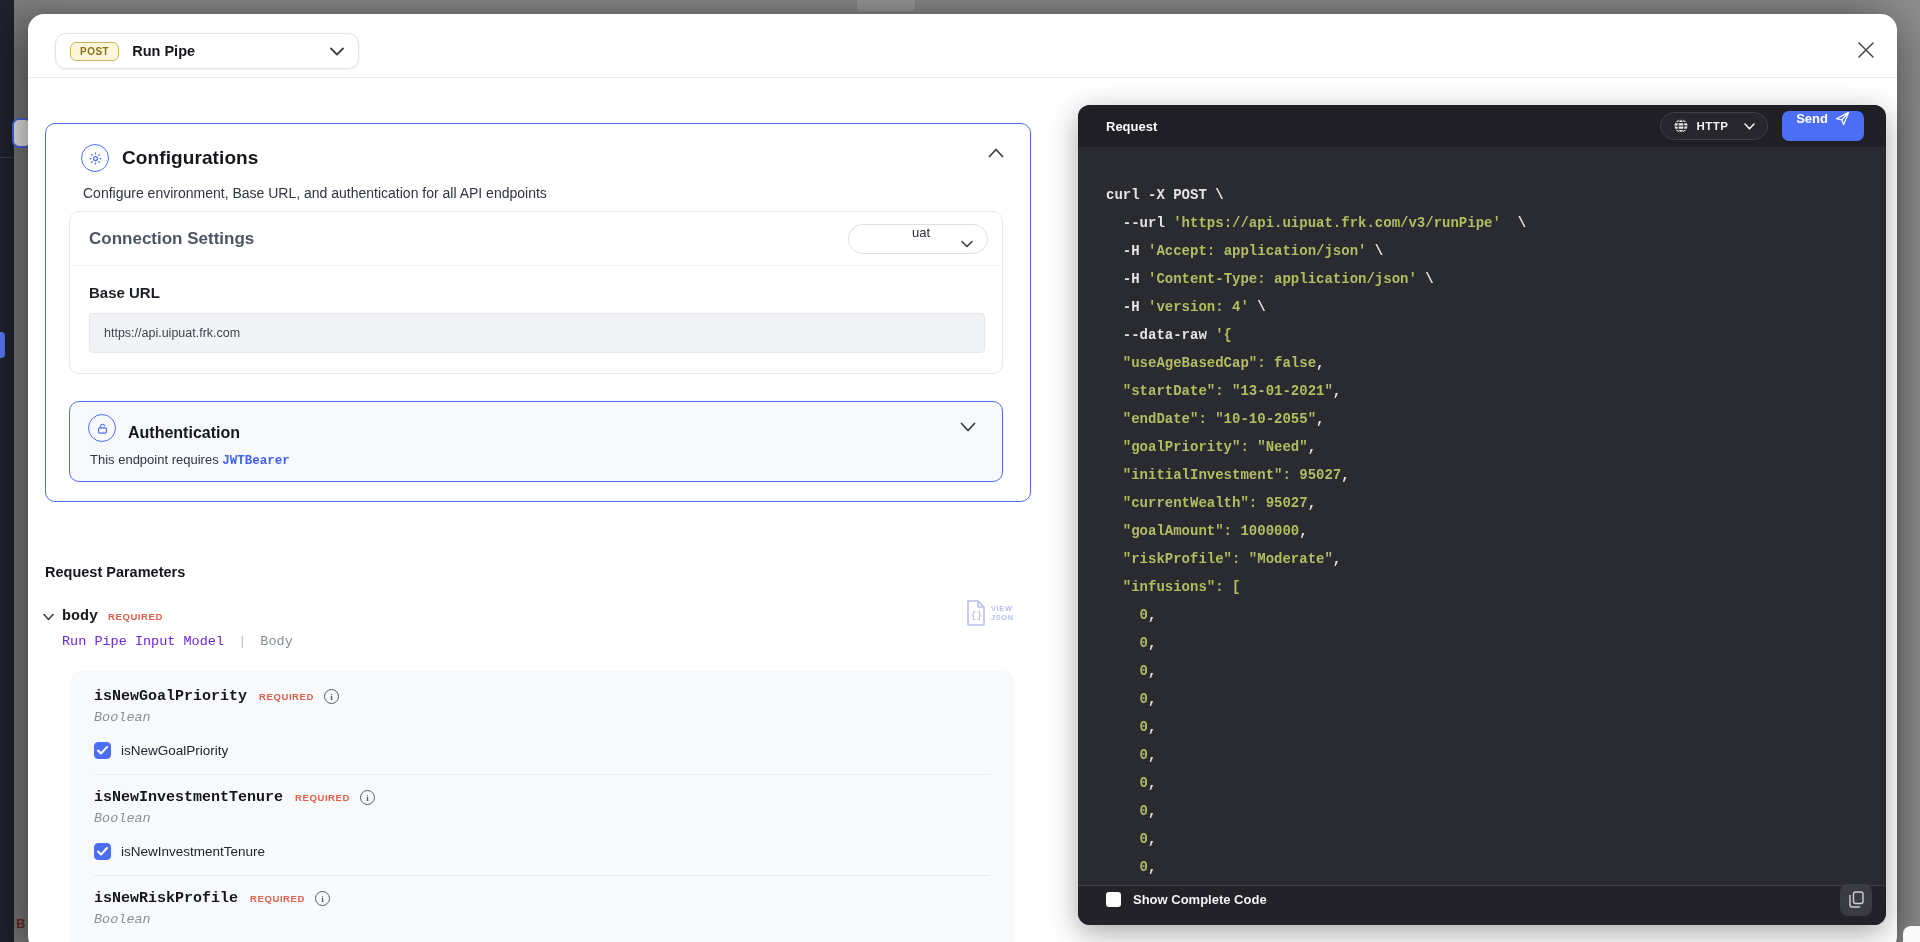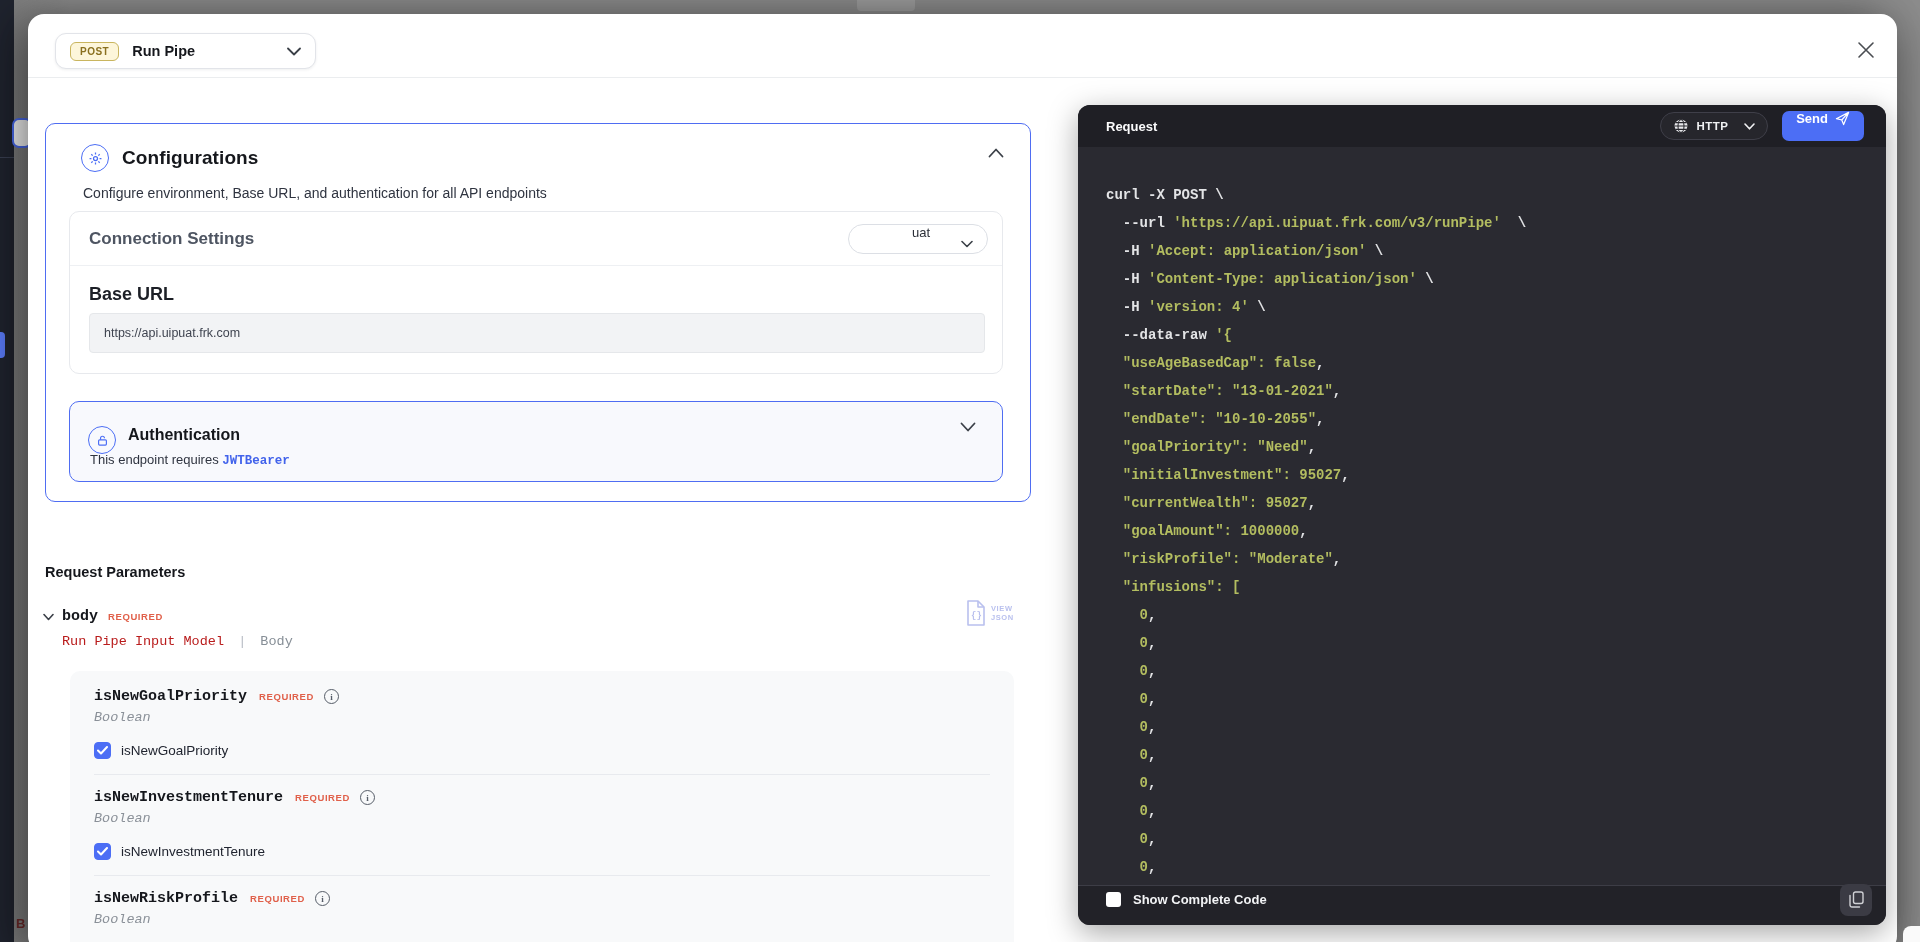--- a/index.html
+++ b/index.html
@@ -14,21 +14,21 @@
   .side-active-pill { position:absolute; left:0; top:332px; width:5px; height:26px; background:#5b7cfa; border-radius:0 4px 4px 0; }
   .peek-icon { position:absolute; left:12px; top:118px; width:20px; height:30px; background:#fff; border:2px solid #4c6ef5; border-radius:7px; }
   .top-tab-fragment { position:absolute; left:857px; top:0; width:58px; height:11px; background:#9e9e9e; border-radius:0 0 4px 4px; }
   .backdrop-letter { position:absolute; left:16px; top:916px; font-size:13px; font-weight:700; color:#6e2a2a; }
   .scroll-fragment { position:absolute; left:1903px; top:926px; width:24px; height:24px; background:#fafafa; border-radius:8px; }
 
   
   .modal { position:absolute; left:28px; top:14px; width:1869px; height:938px; background:#ffffff;
     border-radius:16px; box-shadow:0 12px 50px rgba(0,0,0,.40), -16px 0 40px rgba(0,0,0,.25); }
 
-  .endpoint-pill { position:absolute; left:27px; top:19px; width:261px; height:36px; background:#fff;
+  .endpoint-pill { position:absolute; left:27px; top:19px; width:304px; height:36px; background:#fff;
     border:1px solid #e2e4e9; border-radius:11px; box-shadow:0 1px 3px rgba(20,24,40,.07);
     display:flex; align-items:center; padding:0 14px; cursor:pointer; }
   .method-badge { background:#fdf6da; border:1px solid #c9b55e; color:#8a701f; font-size:10px; font-weight:700;
     letter-spacing:.5px; padding:3px 9px; border-radius:6px; }
   .endpoint-name { margin-left:13px; font-size:14.5px; font-weight:700; color:#15171c; }
   .endpoint-pill .chev { margin-left:auto; }
 
   .close-btn { position:absolute; left:1824px; top:22px; width:28px; height:28px; display:flex; align-items:center;
     justify-content:center; cursor:pointer; }
   .header-divider { position:absolute; left:0; top:63px; width:100%; height:1px; background:#ebedef; }
@@ -43,43 +43,43 @@
   .config-collapse { position:absolute; right:26px; top:24px; cursor:pointer; }
   .config-subtitle { position:absolute; left:37px; top:61px; font-size:14px; color:#2f3440; }
 
   .conn-box { position:absolute; left:23px; top:87px; width:934px; height:163px; border:1px solid #e7e9ed; border-radius:10px; }
   .conn-head { height:54px; border-bottom:1px solid #eef0f3; display:flex; align-items:center; padding:0 14px 0 19px; }
   .conn-title { font-size:17px; font-weight:600; color:#4e5562; }
   .env-select { margin-left:auto; width:140px; height:30px; border:1px solid #dcdfe5; border-radius:15px;
     display:flex; align-items:center; padding:0 14px 0 20px; cursor:pointer; background:#fff;flex-direction:column; }
   .env-value { font-size:13px; color:#2b2f38; }
   .env-select .chev { margin-left:auto; }
-  .baseurl-label { position:absolute; left:19px; top:72px; font-size:18px; font-weight:700; color:#1c1f26; }
+  .baseurl-label { position:absolute; left:19px; top:72px; font-size:15px; font-weight:700; color:#1c1f26; }
   .baseurl-input { position:absolute; left:19px; top:101px; width:896px; height:40px; background:#f2f3f5;
     border:1px solid #e5e7ea; border-radius:4px; padding:0 14px; font-size:12.5px; color:#3f4450;
     font-family:"Liberation Sans", sans-serif; outline:none; }
 
   .auth-box { position:absolute; left:23px; top:277px; width:934px; height:81px;
     border:1.5px solid #4f6df2; background:#f8f9fd; border-radius:10px; }
-  .auth-head { position:absolute; left:18px; top:24px; display:flex; align-items:flex-start; }
+  .auth-head { position:absolute; left:18px; top:12px; display:flex; align-items:flex-end; }
   .auth-title { margin-left:12px; font-size:16px; font-weight:700; color:#15171c; }
   .auth-collapse { position:absolute; right:26px; top:20px; cursor:pointer; }
   .auth-desc { position:absolute; left:20px; top:50px; font-size:13px; color:#2f3440; }
   .auth-link { color:#4263eb; font-weight:700; font-family:"Liberation Mono", monospace; font-size:12.5px; cursor:pointer; }
 
   
   .rp-title { position:absolute; left:17px; top:550px; font-size:14.5px; font-weight:700; color:#15171c; }
   .body-row { position:absolute; left:15px; top:594px; display:flex; align-items:center; }
   .body-chev { color:#3b4048; margin-right:8px; cursor:pointer; display:flex; }
   .body-name { font-family:"Liberation Mono", monospace; font-weight:700; font-size:15px; color:#15171c; }
   .required-badge { margin-left:10px; font-size:9.5px; font-weight:700; letter-spacing:.6px; color:#e0604a; }
   .viewjson { position:absolute; left:937px; top:585px; display:flex; align-items:center; color:#b9c0ee; cursor:pointer; }
   .viewjson-label { margin-left:4px; font-size:7.5px; font-weight:700; letter-spacing:.6px; line-height:9px; }
   .model-row { position:absolute; left:34px; top:620px; font-family:"Liberation Mono", monospace; font-size:13.5px; }
-  .model-link { color:#b91c1c; cursor:pointer;margin-top:36px; }
+  .model-link { color:#6d28d9; cursor:pointer;margin-top:36px; }
   .model-sep { color:#b7bcc4; margin:0 6px; }
   .model-type { color:#868e96; }
 
   .param-card { position:absolute; left:42px; top:657px; width:944px; height:300px; background:#f8f9fa;
     border-radius:10px; padding:17px 24px; overflow:hidden; }
   .param-name-row { display:flex; align-items:center; }
   .param-name { font-family:"Liberation Mono", monospace; font-weight:700; font-size:15px; color:#15171c; }
   .param-name-row .required-badge { margin-left:12px; }
   .info-icon { margin-left:10px; width:15px; height:15px; border:1.2px solid #565d68; border-radius:50%;
     color:#565d68; font-size:9px; font-weight:700; display:flex; align-items:center; justify-content:center;

